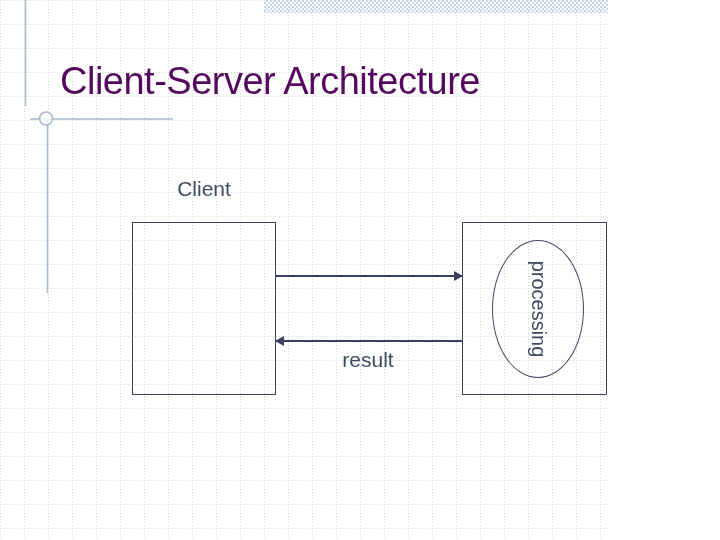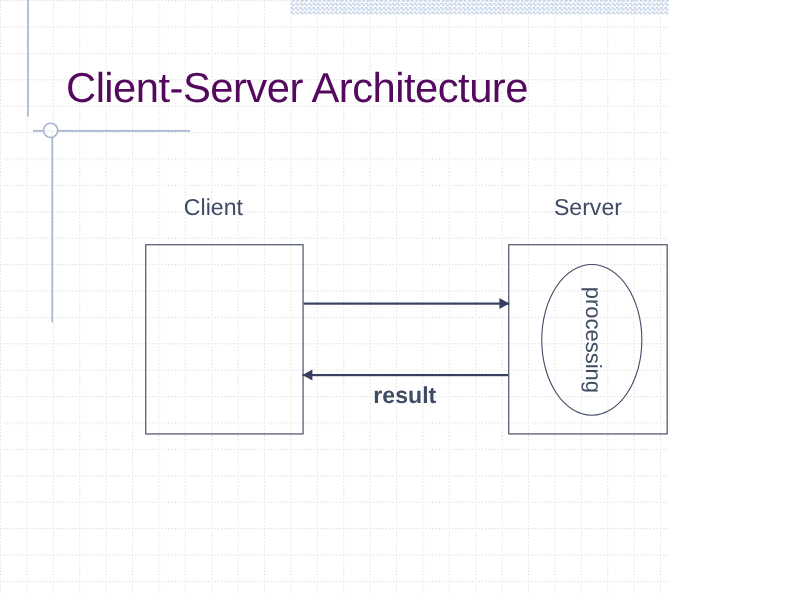--- a/index.html
+++ b/index.html
@@ -61,21 +61,21 @@
     color: var(--c-title, #54095e);
     white-space: nowrap;
   }
   .node-label {
     position: absolute;
     top: 177px;
     font-size: 21px;
     color: var(--c-text, #3f4a63);
     text-align: center;
   }
-  .client-label { left: 122px; width: 144px; }
+  .client-label { left: 132px; width: 144px; }
   .server-label { left: 462px; width: 145px; }
   .node-box {
     position: absolute;
     top: 222px;
     height: 173px;
     border: 1.5px solid var(--c-box_border, #39425a);
     background: transparent;
     box-sizing: border-box;
   }
   .client-box { left: 132px; width: 144px; }
@@ -133,21 +133,21 @@
   .data-arrow { left: 276px; top: 270px; width: 187px; }
   .result-arrow { left: 275px; top: 335px; width: 187px; }
   .flow-label {
     position: absolute;
     font-size: 21px;
     color: var(--c-text, #3f4a63);
     text-align: center;
     width: 80px;
   }
   .data-flow-label { left: 326px; top: 245px; }
-  .result-flow-label { left: 328px; top: 348px; font-weight: bold; }
+  .result-flow-label { left: 328px; top: 348px; }
 </style>
 </head>
 <body>
 
 <div class="slide">
 
   <svg class="layer" width="720" height="540" viewBox="0 0 720 540">
     <defs>
       <pattern id="griddots" width="24" height="24" patternUnits="userSpaceOnUse">
         <path class="grid-path" d="M0 0.5 H24 M0.5 0 V24"></path>
@@ -162,21 +162,20 @@
     <line class="decor-line" x1="25.5" y1="0" x2="25.5" y2="106"></line>
     <line class="decor-line" x1="30" y1="119" x2="173" y2="119"></line>
     <line class="decor-line" x1="47.5" y1="119" x2="47.5" y2="293"></line>
     <circle class="decor-circle" cx="46" cy="118.5" r="6.5"></circle>
     <line class="decor-line strong" x1="697" y1="0" x2="697" y2="187"></line>
   </svg>
 
   <h1 class="slide-title">Client-Server Architecture</h1>
 
   <div class="node-label client-label">Client</div>
-  <div class="node-label server-label">Server</div>
 
   <div class="node-box client-box"></div>
   <div class="node-box server-box"></div>
 
   <div class="processing-ellipse"></div>
   <div class="processing-label">processing</div>
 
   <div class="arrow data-arrow">
     <span class="shaft"></span>
     <span class="head right"></span>

